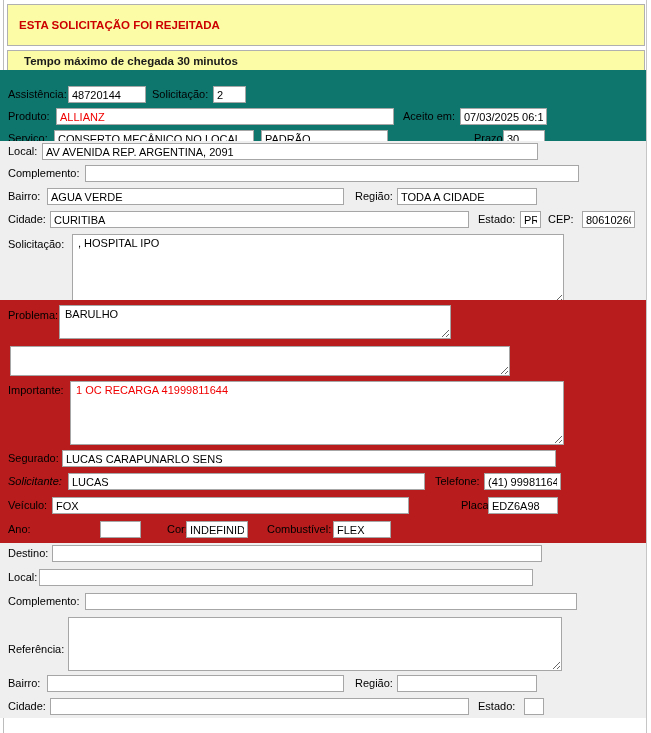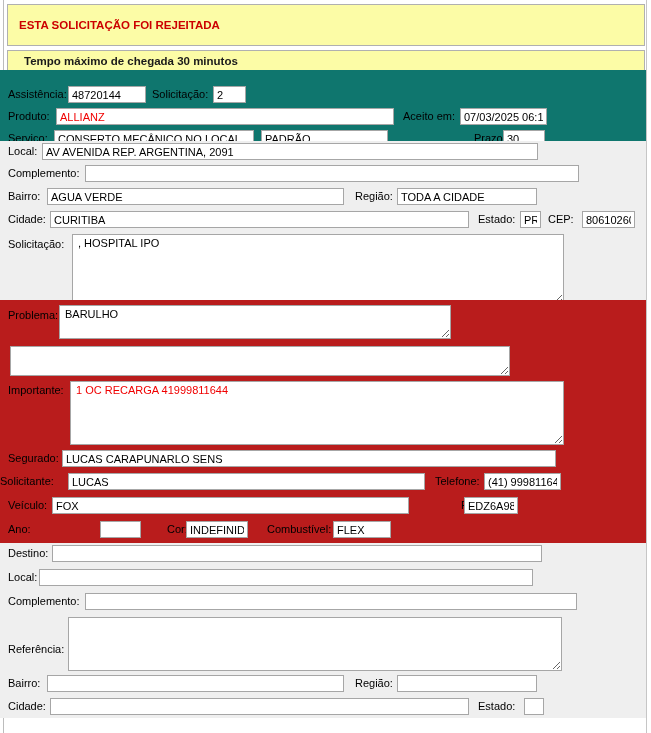--- a/index.html
+++ b/index.html
@@ -54,24 +54,24 @@
   .regiao-l{left:355px;} .regiao{left:397px;width:140px;}
   .cidade-l{left:8px;}   .cidade{left:50px;width:419px;}
   .estado-l{left:478px;} .estado{left:520px;width:21px;}
   .cep-l{left:548px;}    .cep{left:582px;width:53px;}
   .refs-l{left:8px;top:6px;} .refs{left:72px;top:2px;width:492px;height:70px;}
   
   .prob-l{left:8px;top:9px;}  .prob{left:59px;top:5px;width:392px;height:34px;}
   .obs{left:10px;top:4px;width:500px;height:30px;}
   .imp-l{left:8px;top:6px;}   .imp{left:70px;top:3px;width:494px;height:64px;}
   .seg-l{left:8px;}      .seg{left:62px;width:494px;}
-  .solic2-l{left:0;}   .solicitante{left:68px;width:357px;}
+  .solic2-l{left:8px;font-style:italic;}   .solicitante{left:68px;width:357px;}
   .tel-l{left:435px;}    .tel{left:484px;width:77px;overflow:hidden;}
   .veic-l{left:8px;}     .veic{left:52px;width:357px;}
-  .placa-l{left:461px;}  .placa{left:464px;width:54px;}
+  .placa-l{left:461px;}  .placa{left:488px;width:70px;}
   .ano-l{left:8px;}      .ano{left:100px;width:41px;}
   .cor-l{left:167px;}    .cor{left:186px;width:62px;}
   .comb-l{left:267px;}   .comb{left:333px;width:58px;}
   
   .dest-l{left:8px;}     .dest{left:52px;width:490px;}
   .local2-l{left:8px;}   .local2{left:39px;width:494px;}
   .compl2-l{left:8px;}   .compl2{left:85px;width:492px;}
   .ref2-l{left:8px;top:28px;} .ref2{left:68px;top:2px;width:494px;height:54px;}
   .bairro2-l{left:8px;}  .bairro2{left:47px;width:297px;}
   .regiao2-l{left:355px;}.regiao2{left:397px;width:140px;}

